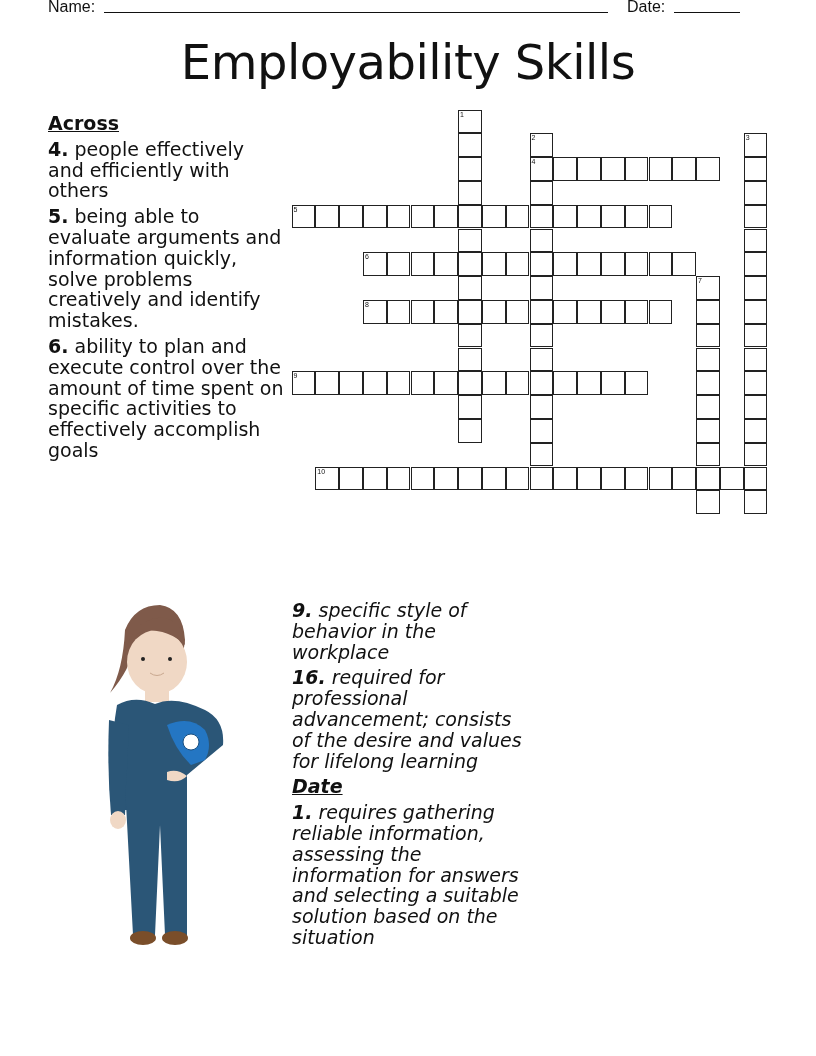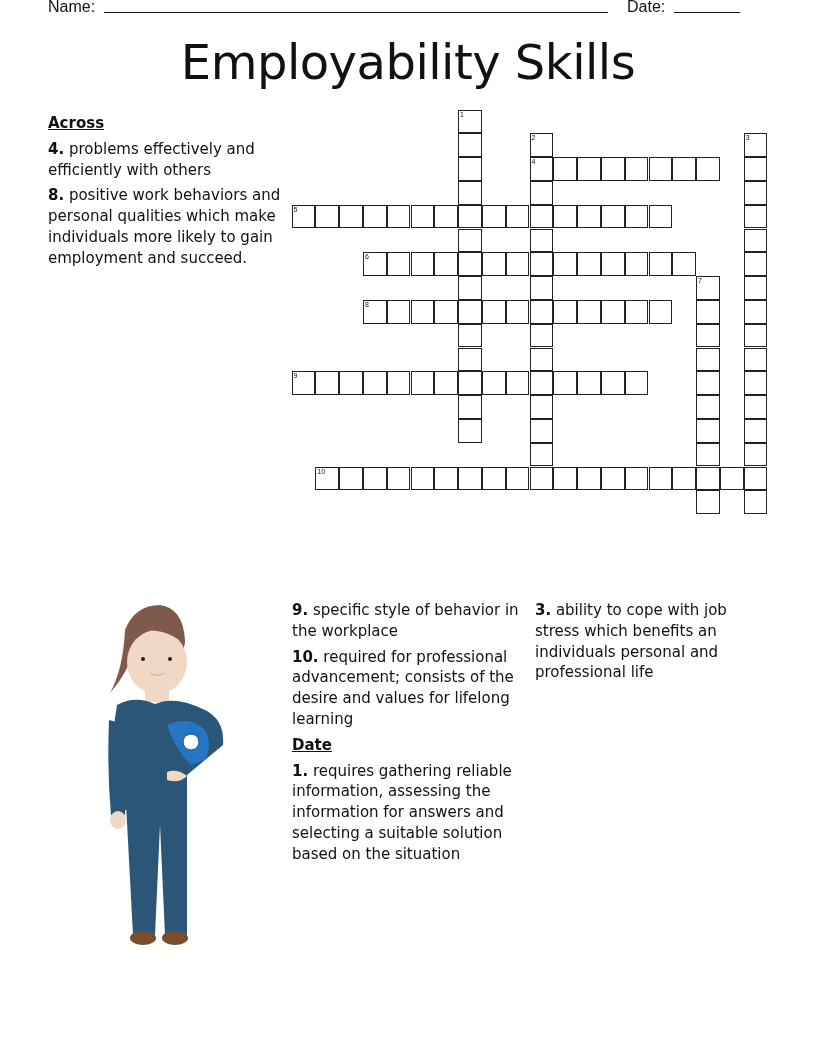--- a/index.html
+++ b/index.html
@@ -3,59 +3,59 @@
 <meta charset="utf-8">
 <style>
   html, body { margin:0; padding:0; background:#fff; }
   body { width:816px; height:1056px; position:relative; overflow:hidden; font-family:"DejaVu Sans", sans-serif; color:#111; }
   .header-line { position:absolute; top:-2px; left:48px; width:720px; font-family:"Liberation Sans", sans-serif; font-size:16px; }
   .header-line .name-label { position:absolute; left:0; }
   .header-line .name-blank { position:absolute; left:56px; width:504px; top:14px; border-bottom:1px solid #111; }
   .header-line .date-label { position:absolute; left:579px; }
   .header-line .date-blank { position:absolute; left:626px; width:66px; top:14px; border-bottom:1px solid #111; }
   .title { position:absolute; top:34px; left:0; width:816px; text-align:center; font-size:48px; font-family:"DejaVu Sans", sans-serif; font-weight:normal; letter-spacing:-0.5px; }
-  .clues { position:absolute; font-size:15px; line-height:20.8px; }
+  .clues { position:absolute; font-size:19px; line-height:20.8px; }
   .clues .heading { font-weight:bold; text-decoration:underline; margin-bottom:5px; }
   .clue { margin-bottom:5px; }
   .clue .num { font-weight:bold; }
   #col1 { left:48px; top:113px; width:236px; }
-  #col2 { left:292px; top:600px; width:236px; }
+  #col2 { left:292px; top:600px; width:236px;font-style:italic; }
   #col3 { left:535px; top:600px; width:240px; }
   .grid { position:absolute; left:292px; top:110px; }
   .cell { position:absolute; width:23.8px; height:23.8px; box-sizing:border-box; border:1px solid #222; background:#fff; margin-left:-0.5px; margin-top:-0.5px; }
   .cell .cnum { position:absolute; top:0; left:1px; font-size:7px; line-height:8px; font-family:"Liberation Sans", sans-serif; }
   .illustration { position:absolute; left:95px; top:600px; width:150px; height:350px; }
 </style>
 </head>
 <body>
 
 <div class="header-line">
   <span class="name-label">Name:</span>
   <span class="name-blank"></span>
   <span class="date-label">Date:</span>
   <span class="date-blank"></span>
 </div>
 
 <div class="title">Employability Skills</div>
 
 <div class="clues" id="col1">
   <div class="heading">Across</div>
-  <div class="clue"><span class="num">4.</span><span> problems effectively and efficiently with others</span></div>
-  <div class="clue"><span class="num">8.</span><span> positive work behaviors and personal qualities which make individuals more likely to gain employment and succeed.</span></div>
+  <div class="clue"><span class="num">4.</span><span> people effectively and efficiently with others</span></div>
+  <div class="clue"><span class="num">5.</span><span> being able to evaluate arguments and information quickly, solve problems creatively and identify mistakes.</span></div>
+  <div class="clue"><span class="num">6.</span><span> ability to plan and execute control over the amount of time spent on specific activities to effectively accomplish goals</span></div>
 </div>
 
 <div class="clues" id="col2">
   <div class="clue"><span class="num">9.</span><span> specific style of behavior in the workplace</span></div>
-  <div class="clue"><span class="num">10.</span><span> required for professional advancement; consists of the desire and values for lifelong learning</span></div>
+  <div class="clue"><span class="num">16.</span><span> required for professional advancement; consists of the desire and values for lifelong learning</span></div>
   <div class="heading">Date</div>
   <div class="clue"><span class="num">1.</span><span> requires gathering reliable information, assessing the information for answers and selecting a suitable solution based on the situation</span></div>
 </div>
 
 <div class="clues" id="col3">
-  <div class="clue"><span class="num">3.</span><span> ability to cope with job stress which benefits an individuals personal and professional life</span></div>
 </div>
 
 <div class="grid" id="grid">
     <div class="cell" style="left: 166.6px; top: 0px;">
       <span class="cnum">1</span>
     </div>
     <div class="cell" style="left: 166.6px; top: 23.8px;"></div>
     <div class="cell" style="left: 166.6px; top: 47.6px;"></div>
     <div class="cell" style="left: 166.6px; top: 71.4px;"></div>
     <div class="cell" style="left: 166.6px; top: 95.2px;"></div>

